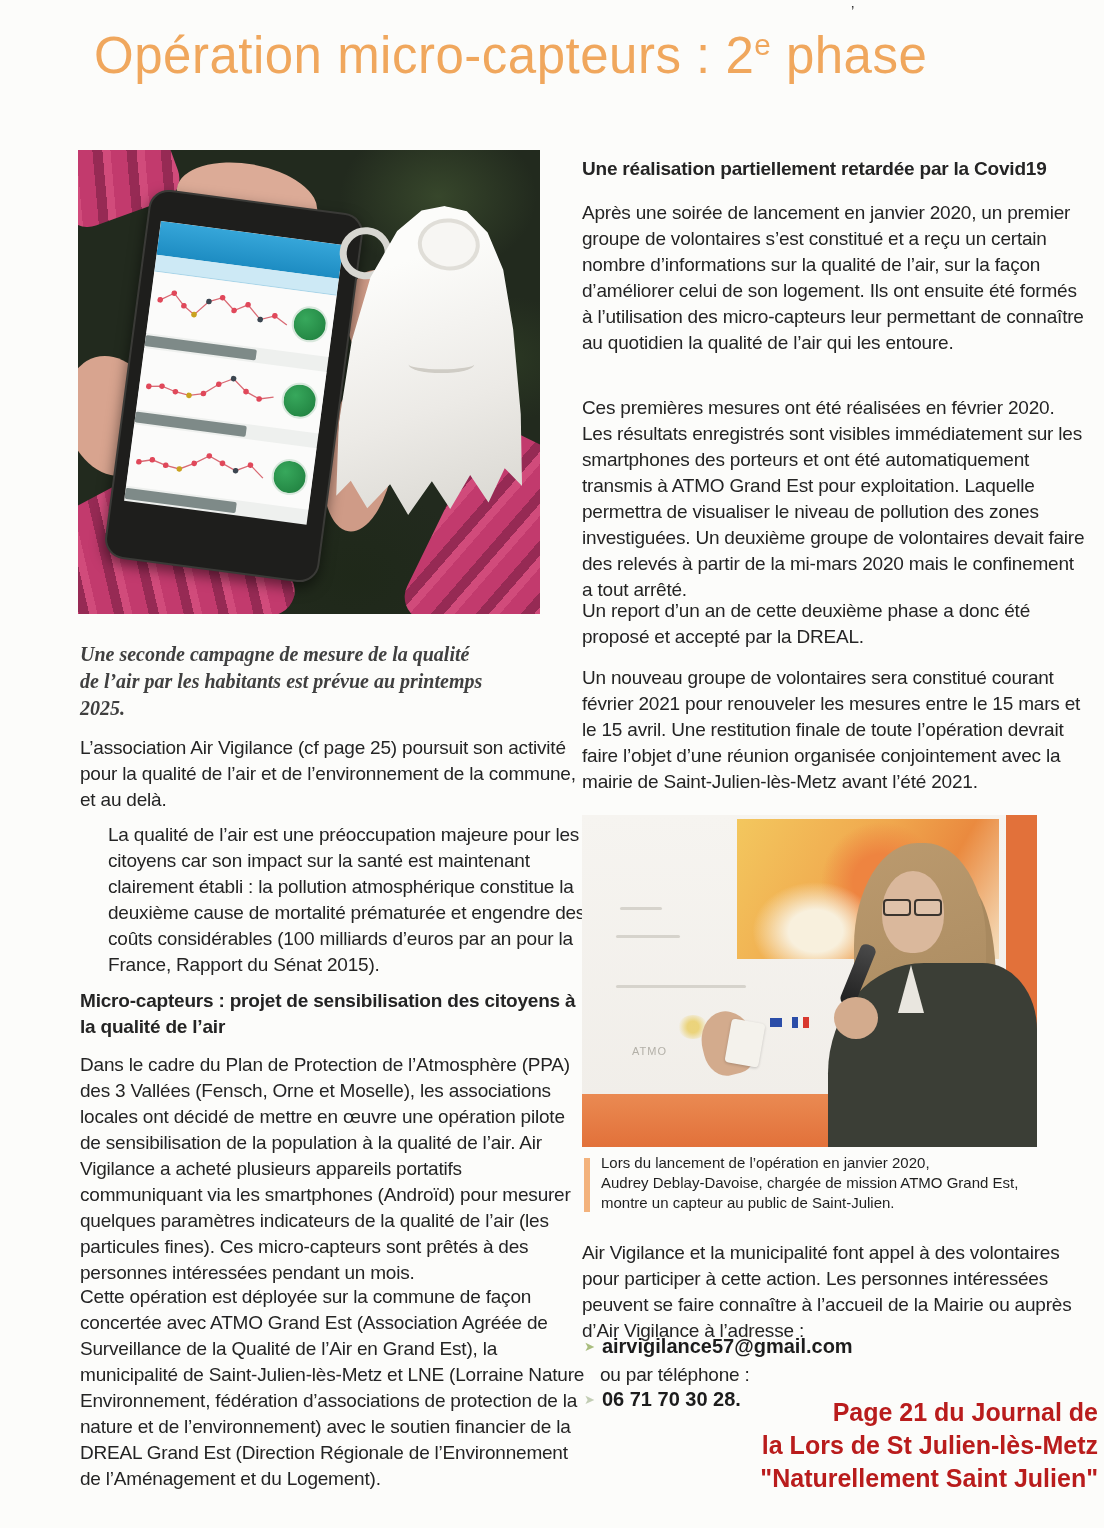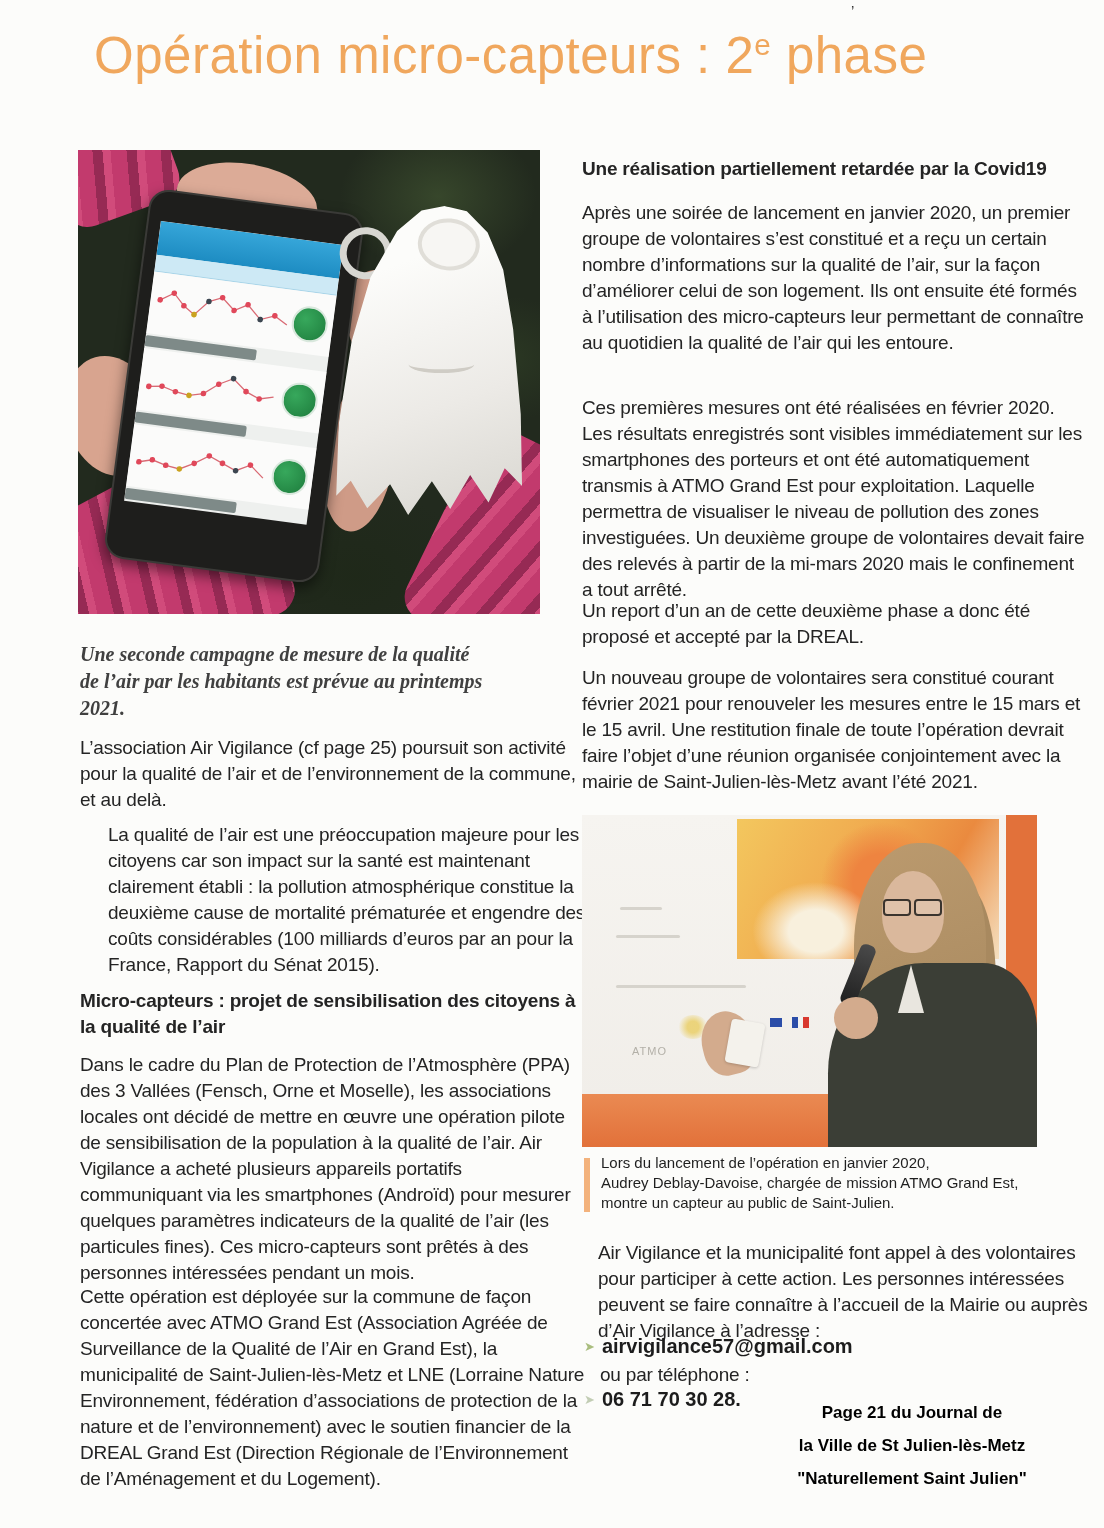--- a/index.html
+++ b/index.html
@@ -119,22 +119,22 @@
     background:#d3ab8d; border-radius:50% 50% 40% 40%; transform:rotate(-14deg);}
   .gest-card{position:absolute; left:146px; top:206px; width:34px; height:44px;
     background:#f4f2ec; border-radius:4px; transform:rotate(10deg); box-shadow:0 1px 3px rgba(0,0,0,.2);}
   
   .cap2-bar{position:absolute; left:584px; top:1158px; width:6px; height:54px; background:#f3b27c;}
   .cap2{position:absolute; left:601px; top:1153px; font-size:15px; line-height:20px; color:#1f1f1f;}
   .contact-row{position:absolute; left:584px; font-size:20px; font-weight:700; color:#1c1c1c;}
   .arrow{font-size:13px; font-weight:400; margin-right:7px; vertical-align:2px;}
   .arrow.a1{color:#a9bd7e;} .arrow.a2{color:#c2cdb4;}
   .footer{
-    position:absolute; left:726px; top:1396px; width:372px; text-align:center;
-    font-size:17px; font-weight:700; line-height:33px; color:#000000;
+    position:absolute; left:726px; top:1396px; width:372px; text-align:right;
+    font-size:25px; font-weight:700; line-height:33px; color:#b91c1c;
   }
 </style>
 </head>
 <body>
 
 <div class="page">
 
   <div class="stray">’</div>
 
   <h1 class="title"><span>Opération micro-capteurs : 2</span><sup>e</sup><span> phase</span></h1>
@@ -208,21 +208,21 @@
       <div class="sensor-ring"></div>
       <div class="sensor-body"></div>
       <div class="sensor-notch"></div>
       <div class="sensor-slot"></div>
     </div>
   </div>
 
   <div class="cap-orange">
     <div>Une seconde campagne de mesure de la qualité</div>
     <div>de l’air par les habitants est prévue au printemps</div>
-    <div>2021.</div>
+    <div>2025.</div>
   </div>
 
   <p class="body" style="left:80px; top:735px;">L’association Air Vigilance (cf page 25) poursuit son activité pour la qualité de l’air et de l’environnement de la commune, et au delà.</p>
   <p class="body" style="left:80px; top:822px;margin-left:28px;">La qualité de l’air est une préoccupation majeure pour les citoyens car son impact sur la santé est maintenant clairement établi : la pollution atmosphérique constitue la deuxième cause de mortalité prématurée et engendre des coûts considérables (100 milliards d’euros par an pour la France, Rapport du Sénat 2015).</p>
   <p class="body bold" style="left:80px; top:988px;">Micro-capteurs : projet de sensibilisation des citoyens à la qualité de l’air</p>
   <p class="body" style="left:80px; top:1052px;">Dans le cadre du Plan de Protection de l’Atmosphère (PPA) des 3 Vallées (Fensch, Orne et Moselle), les associations locales ont décidé de mettre en œuvre une opération pilote de sensibilisation de la population à la qualité de l’air. Air Vigilance a acheté plusieurs appareils portatifs communiquant via les smartphones (Androïd) pour mesurer quelques paramètres indicateurs de la qualité de l’air (les particules fines). Ces micro-capteurs sont prêtés à des personnes intéressées pendant un mois.</p>
   <p class="body" style="left:80px; top:1284px;">Cette opération est déployée sur la commune de façon concertée avec ATMO Grand Est (Association Agréée de Surveillance de la Qualité de l’Air en Grand Est), la municipalité de Saint-Julien-lès-Metz et LNE (Lorraine Nature Environnement, fédération d’associations de protection de la nature et de l’environnement) avec le soutien financier de la DREAL Grand Est (Direction Régionale de l’Environnement de l’Aménagement et du Logement).</p>
 
   <p class="body bold" style="left:582px; top:156px;">Une réalisation partiellement retardée par la Covid19</p>
   <p class="body" style="left:582px; top:200px;">Après une soirée de lancement en janvier 2020, un premier groupe de volontaires s’est constitué et a reçu un certain nombre d’informations sur la qualité de l’air, sur la façon d’améliorer celui de son logement. Ils ont ensuite été formés à l’utilisation des micro-capteurs leur permettant de connaître au quotidien la qualité de l’air qui les entoure.</p>
@@ -260,29 +260,29 @@
     <div class="mic-hand"></div>
   </div>
 
   <div class="cap2-bar"></div>
   <div class="cap2">
     <div>Lors du lancement de l’opération en janvier 2020,</div>
     <div>Audrey Deblay-Davoise, chargée de mission ATMO Grand Est,</div>
     <div>montre un capteur au public de Saint-Julien.</div>
   </div>
 
-  <p class="body" style="left:582px; top:1240px;margin-left:16px;">Air Vigilance et la municipalité font appel à des volontaires pour participer à cette action. Les personnes intéressées peuvent se faire connaître à l’accueil de la Mairie ou auprès d’Air Vigilance à l’adresse :</p>
+  <p class="body" style="left:582px; top:1240px;">Air Vigilance et la municipalité font appel à des volontaires pour participer à cette action. Les personnes intéressées peuvent se faire connaître à l’accueil de la Mairie ou auprès d’Air Vigilance à l’adresse :</p>
 
   <div class="contact-row" style="top:1335px;">
     <span class="arrow a1">➤</span><span>airvigilance57@gmail.com</span>
   </div>
   <p class="body" style="left:600px; top:1362px;">ou par téléphone :</p>
   <div class="contact-row" style="top:1388px;">
     <span class="arrow a2">➤</span><span>06 71 70 30 28.</span>
   </div>
 
   <div class="footer">
     <div>Page 21 du Journal de</div>
-    <div>la Ville de St Julien-lès-Metz</div>
+    <div>la Lors de St Julien-lès-Metz</div>
     <div>"Naturellement Saint Julien"</div>
   </div>
 
 </div>
 
 </body></html>

